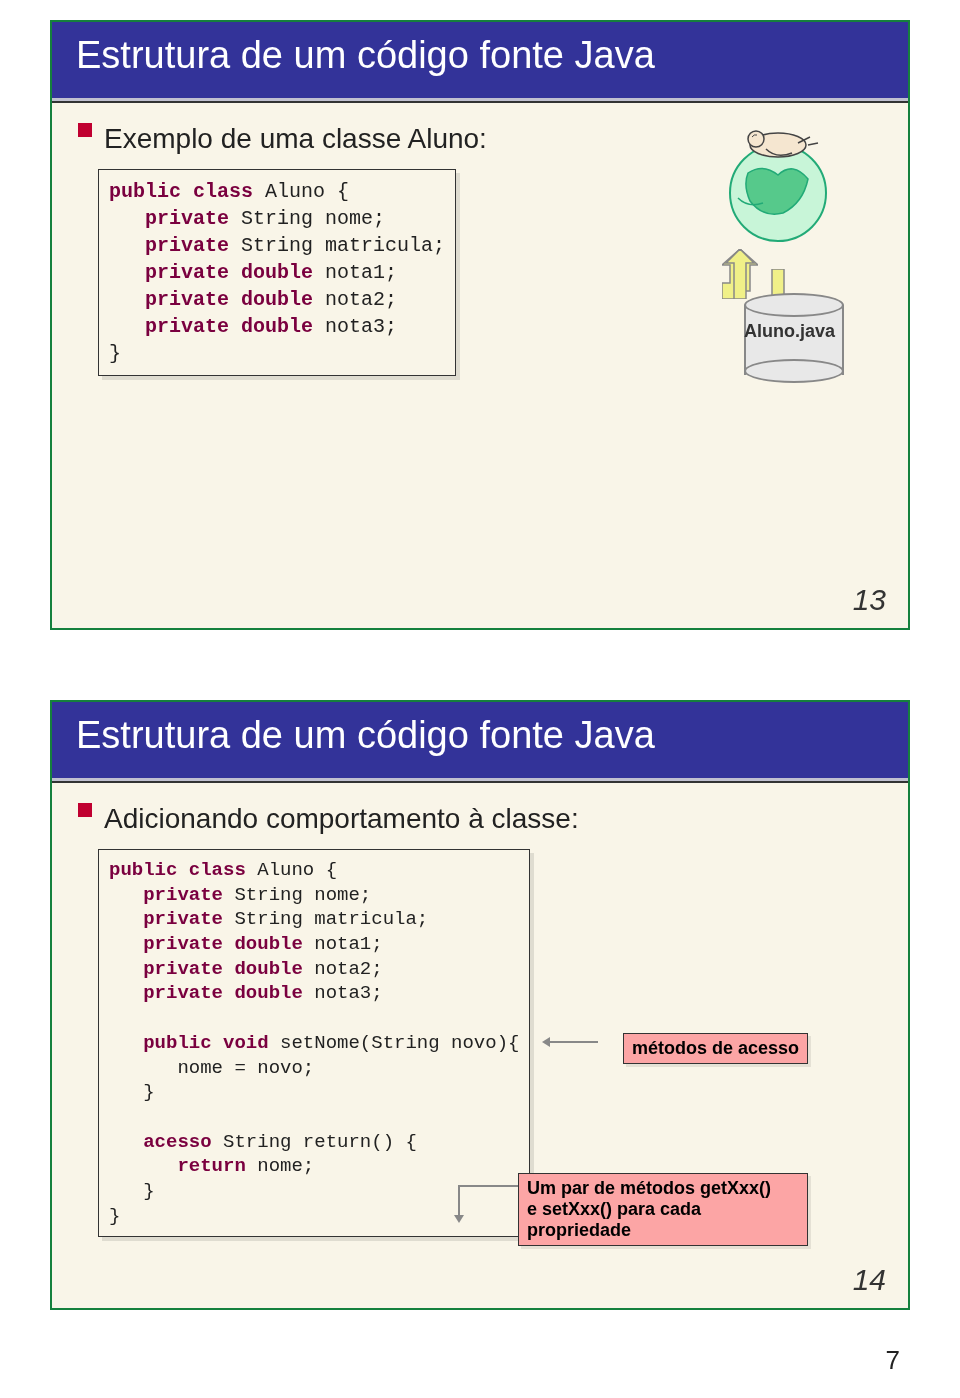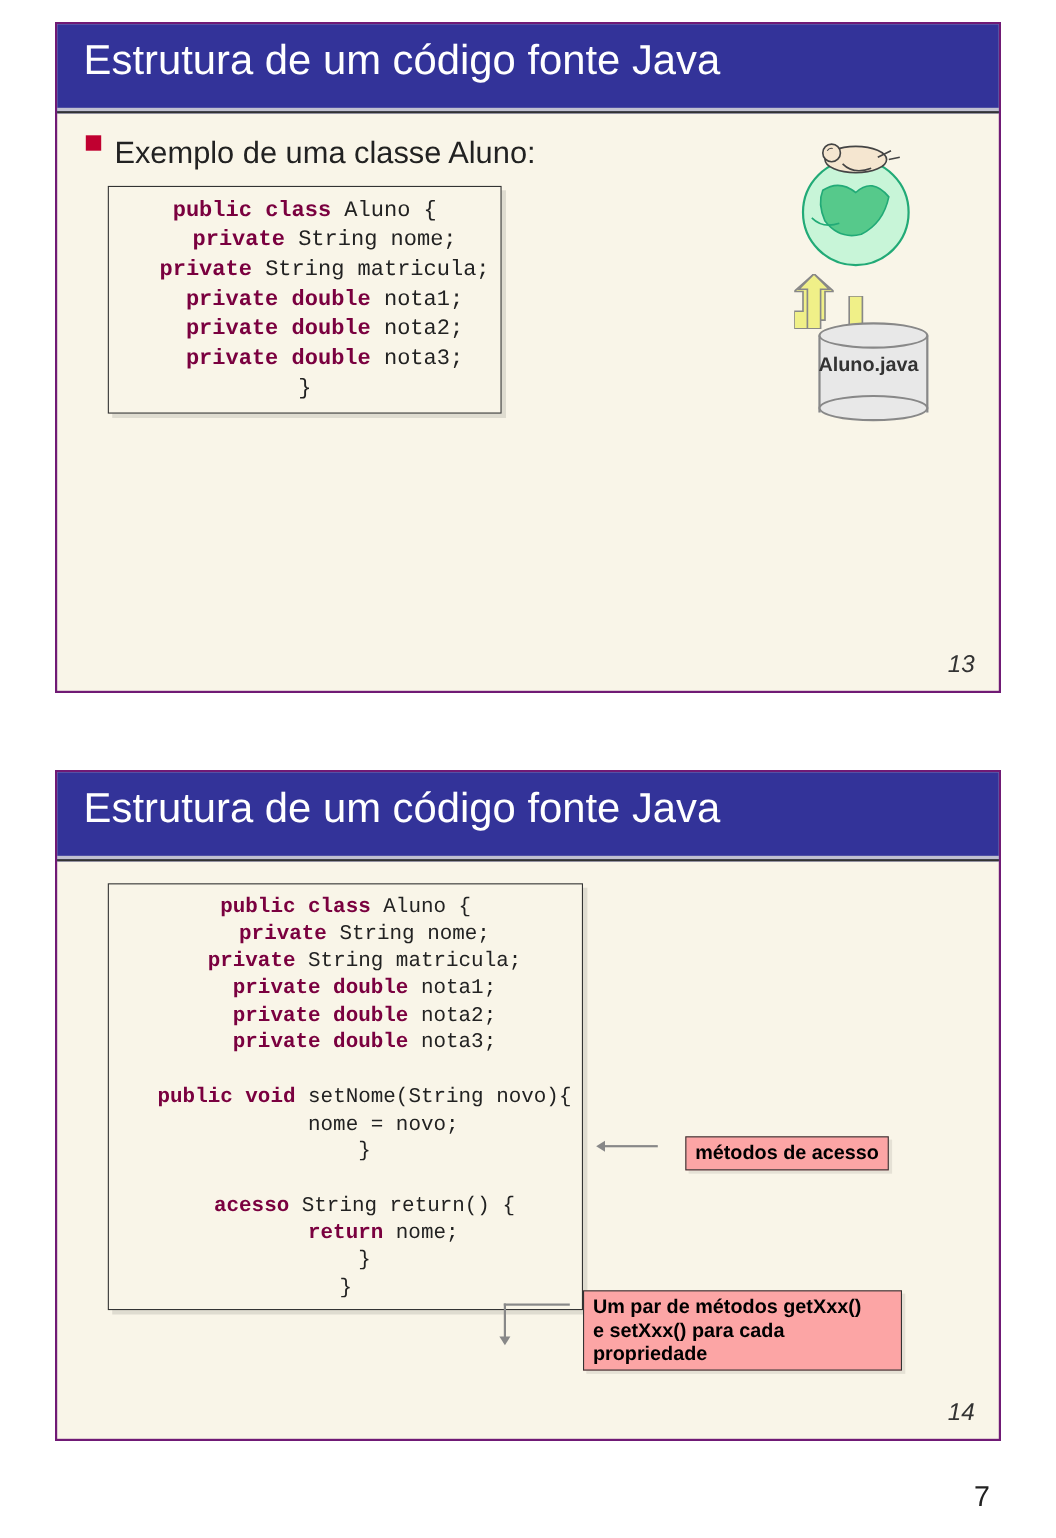--- a/index.html
+++ b/index.html
@@ -12,21 +12,21 @@
   }
   .page {
     width: 960px;
     height: 1398px;
     position: relative;
     padding: 20px 50px 0 50px;
   }
   .slide {
     width: 860px;
     height: 610px;
-    border: 2px solid #701a75;
+    border: 2px solid #15803d;
     background: #f9f5e8;
     position: relative;
     margin-bottom: 70px;
   }
   .slide-header {
     background: #333399;
     color: #ffffff;
     padding: 12px 24px 24px 24px;
     border-bottom: 2px solid #333;
     position: relative;
@@ -63,30 +63,29 @@
     background: #f9f5e8;
     padding: 8px 10px;
     display: inline-block;
     font-family: "Courier New", monospace;
     font-size: 20px;
     line-height: 1.35;
     white-space: pre;
     box-shadow: 4px 4px 0 rgba(0,0,0,0.1);
     margin-left: 20px;
     vertical-align: top;
-    text-align: center;
   }
   .code-box .kw { color: #7a003f; font-weight: bold; }
   .code-box .plain { color: #222; }
   .slide-num {
     position: absolute;
     right: 22px;
     bottom: 10px;
     font-style: italic;
-    font-size: 22px;
+    font-size: 30px;
     color: #333;
   }
   .page-num {
     position: absolute;
     right: 60px;
     bottom: 22px;
     font-size: 26px;
     color: #222;
   }
   
@@ -151,21 +150,21 @@
   .annot-box {
     border: 1px solid #333;
     padding: 4px 8px;
     font-size: 18px;
     font-weight: bold;
     background: #fca5a5;
     position: absolute;
     box-shadow: 3px 3px 0 rgba(0,0,0,0.08);
   }
   .annot-1 { right: 100px; top: 250px; }
-  .annot-2 { right: 88px; top: 390px; width: 290px; }
+  .annot-2 { right: 100px; top: 390px; width: 290px; }
   
   .leader {
     position: absolute;
     background: #888;
   }
   .leader-1 { right: 310px; top: 258px; width: 50px; height: 2px; }
   .leader-2a { right: 390px; top: 402px; width: 60px; height: 2px; }
   .leader-2b { right: 448px; top: 402px; width: 2px; height: 36px; }
   .leader-arrowhead {
     position: absolute;
@@ -241,20 +240,24 @@
       <div class="slide-num">13</div>
     </div>
   </div>
 
   <div class="slide">
     <div class="slide-header">
       <h1>Estrutura de um código fonte Java</h1>
     </div>
     <div class="slide-body">
 
+      <div class="bullet-line">
+        <span class="bullet"></span>
+        <span>Adicionando comportamento à classe:</span>
+      </div>
 
       <div class="code-box code-box-2"><span class="kw">public class</span><span class="plain"> Aluno {</span>
 <span class="kw">   private</span><span class="plain"> String nome;</span>
 <span class="kw">   private</span><span class="plain"> String matricula;</span>
 <span class="kw">   private double</span><span class="plain"> nota1;</span>
 <span class="kw">   private double</span><span class="plain"> nota2;</span>
 <span class="kw">   private double</span><span class="plain"> nota3;</span>
 <span> </span>
 <span class="kw">   public void</span><span class="plain"> setNome(String novo){</span>
 <span class="plain">      nome = novo;</span>

